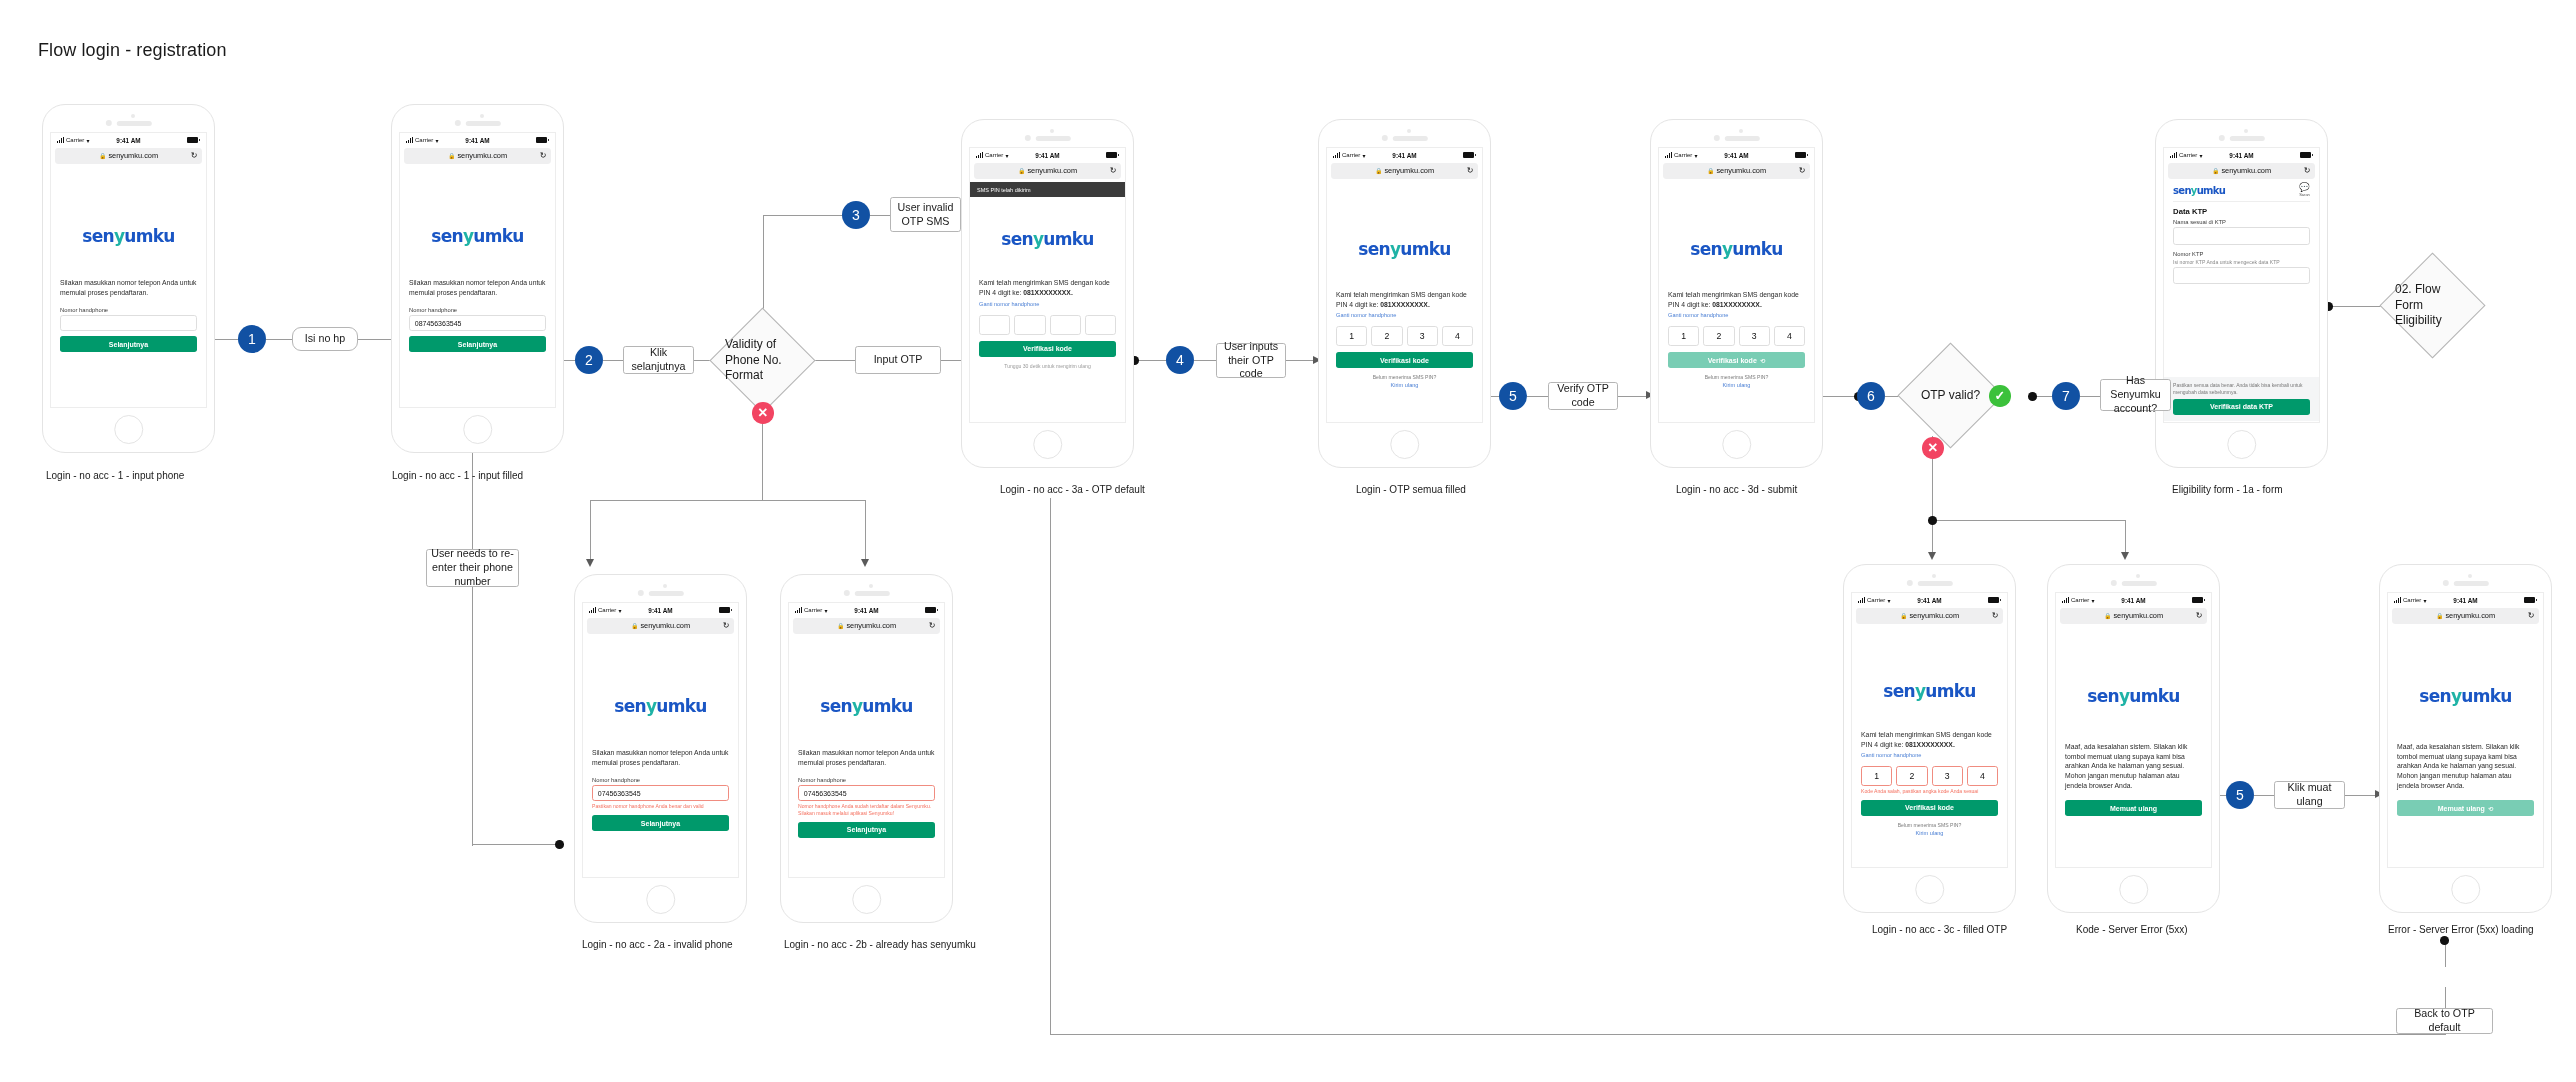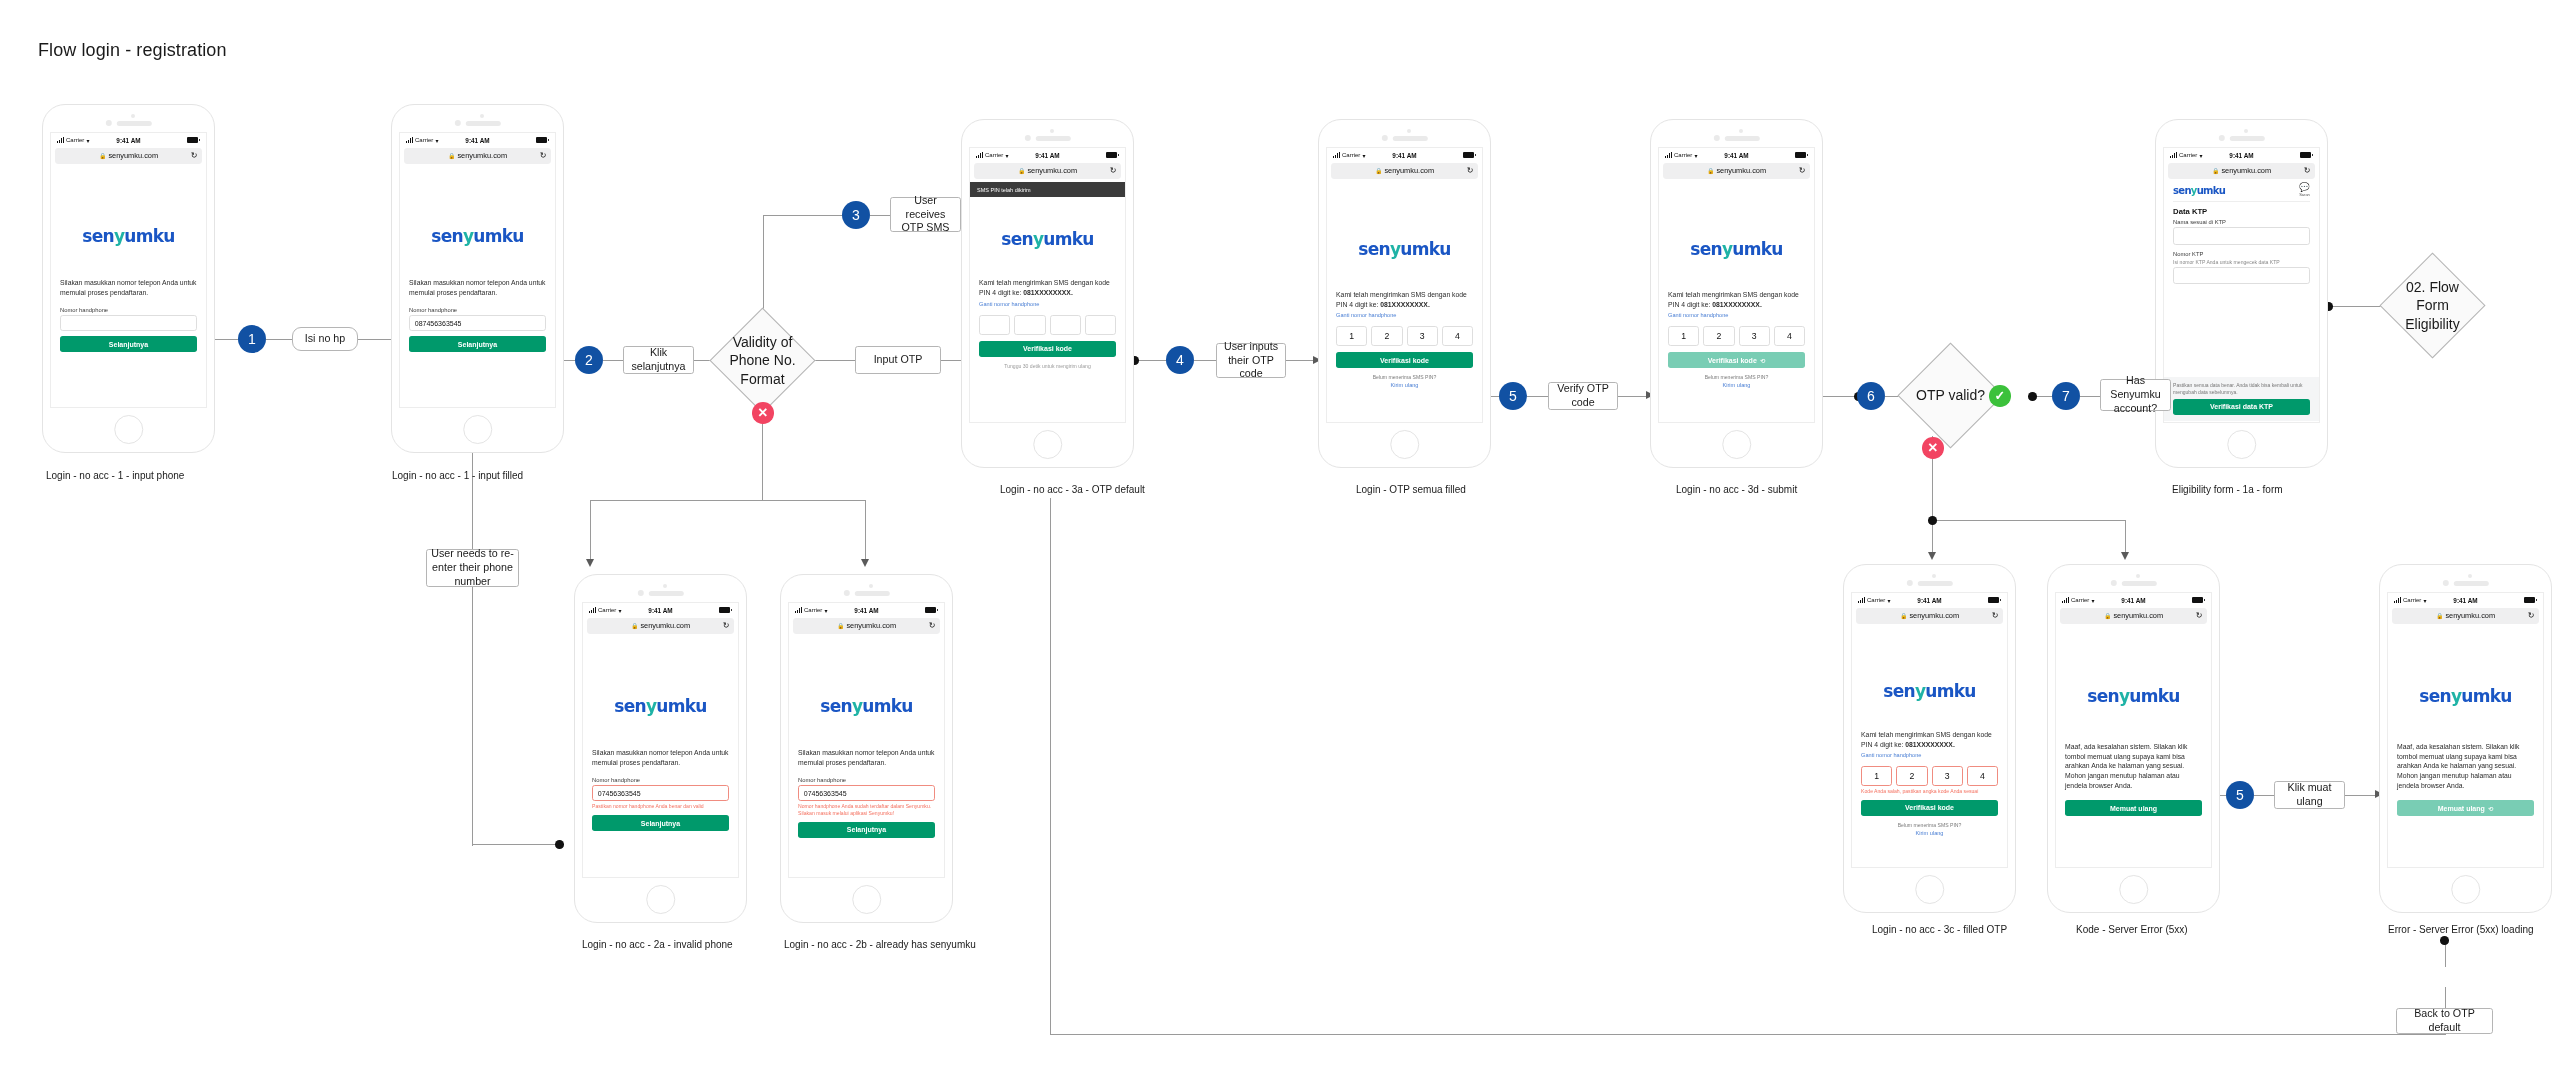--- a/index.html
+++ b/index.html
@@ -45,21 +45,21 @@
     border-radius: 2.7px; display: flex; align-items: center; justify-content: center;
     text-align: center; font-size: 10.7px; color: #1a1a1a; line-height: 1.3; padding: 2.7px 4px; z-index: 5;
   }
   .dia { position: absolute; z-index: 5; }
   .dia .sq {
     position: absolute; inset: 0; background: #fafafa;
     border: 1px solid #b5b5b5; transform: rotate(45deg);
   }
   .dia .tx {
     position: absolute; inset: 0; display: flex; align-items: center; justify-content: center;
-    text-align: center; font-size: 14px; color: #1a1a1a; line-height: 1.3;
+    font-size: 12px; color: #1a1a1a; line-height: 1.3;
   }
 
   
   .phone {
     position: absolute; width: 173px; height: 349px;
     border: 1.7px solid #e4e4e4; border-radius: 23px; background: #fff;
     z-index: 4;
   }
   .ph-spk { position: absolute; top: 15.4px; left: 50%; transform: translateX(-50%); display: flex; align-items: center; gap: 5.4px; }
   .ph-spk i { display: block; width: 6px; height: 6px; border-radius: 50%; background: #eaeaea; }
@@ -239,21 +239,21 @@
   <div class="mark ok" style="left:1989px;top:385px;">✓</div>
   <div class="mark no" style="left:1922px;top:437px;">✕</div>
 
   <div class="pbox" style="left:292px;top:327px;width:66px;height:24px;border-radius:9px;">
       <span>Isi no hp</span>
     </div>
   <div class="pbox" style="left:623px;top:346px;width:71px;height:28px;">
       <span>Klik selanjutnya</span>
     </div>
   <div class="pbox" style="left:890px;top:197px;width:71px;height:35px;">
-      <span>User receives OTP SMS</span>
+      <span>User invalid OTP SMS</span>
     </div>
   <div class="pbox" style="left:855px;top:346px;width:86px;height:28px;">
       <span>Input OTP</span>
     </div>
   <div class="pbox" style="left:1216px;top:343px;width:70px;height:35px;">
       <span>User inputs their OTP code</span>
     </div>
   <div class="pbox" style="left:1548px;top:382px;width:70px;height:28px;">
       <span>Verify OTP code</span>
     </div>

